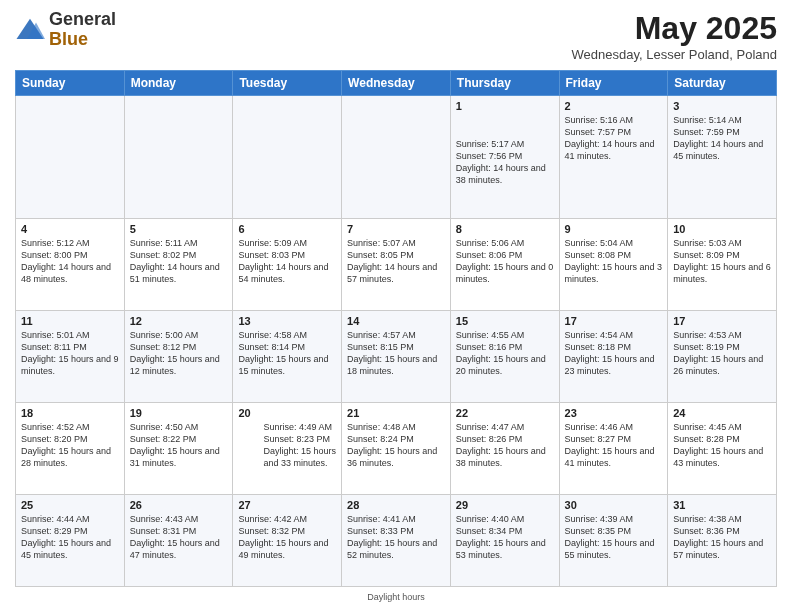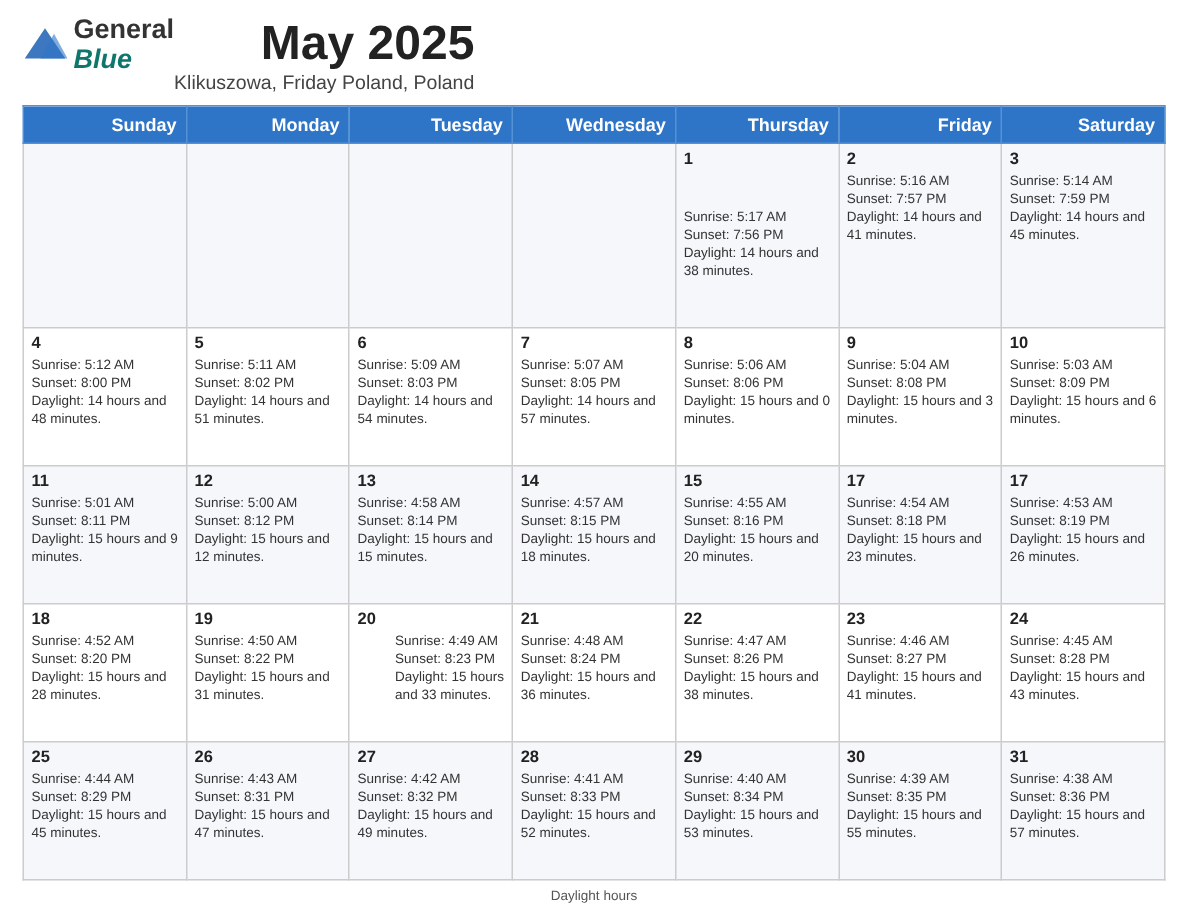--- a/index.html
+++ b/index.html
@@ -12,36 +12,36 @@
     }
     .page {
       width: 792px;
       height: 612px;
       padding: 10px 15px;
       display: flex;
       flex-direction: column;
     }
     .header {
       display: flex;
-      justify-content: flex-start;
+      justify-content: space-between;
       align-items: flex-start;
       margin-bottom: 8px;
     }
     .logo {
       display: flex;
       align-items: center;
       gap: 4px;
     }
     .logo-text {
       font-size: 18px;
       font-weight: bold;
       line-height: 1.1;
     }
     .logo-text .general { color: #333; }
-    .logo-text .blue { color: #0f766e; font-style: italic; }
+    .logo-text .blue { color: #a16207; }
     .logo-icon {
       width: 30px;
       height: 30px;
     }
     .title-block {
       text-align: right;
     }
     .main-title {
       font-size: 32px;
       font-weight: bold;
@@ -56,21 +56,21 @@
       border: 1px solid #ccc;
       border-collapse: collapse;
       width: 100%;
       table-layout: fixed;
     }
     .calendar th {
       background-color: #2e75c8;
       color: #fff;
       font-size: 12px;
       font-weight: bold;
-      text-align: right;
+      text-align: left;
       padding: 5px 6px;
       border: 1px solid #5592d4;
     }
     .calendar td {
       vertical-align: top;
       border: 1px solid #ccc;
       padding: 4px 5px;
       font-size: 9.5px;
       color: #333;
       width: calc(100% / 7);
@@ -115,21 +115,21 @@
         <polygon points="20,5 38,32 2,32" fill="#1a5fb4" opacity="0.85"></polygon>
         <polygon points="28,10 40,32 16,32" fill="#2e75c8" opacity="0.6"></polygon>
       </svg>
       <div class="logo-text">
         <div><span class="general">General</span></div>
         <div><span class="blue">Blue</span></div>
       </div>
     </div>
     <div class="title-block">
       <div class="main-title">May 2025</div>
-      <div class="subtitle">Klikuszowa, Friday Poland, Poland</div>
+      <div class="subtitle">Wednesday, Lesser Poland, Poland</div>
     </div>
   </div>
 
   <table class="calendar">
     <thead>
       <tr>
       <th>Sunday</th>
           <th>Monday</th>
           <th>Tuesday</th>
           <th>Wednesday</th>

